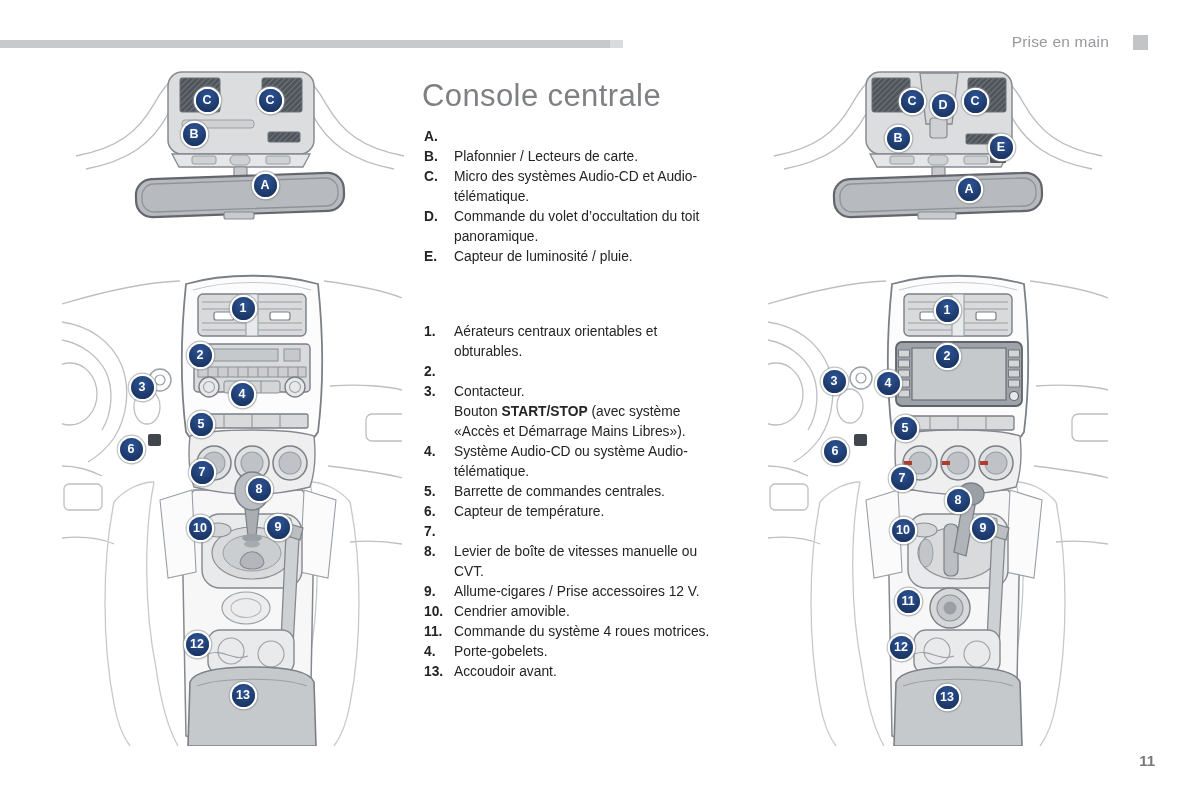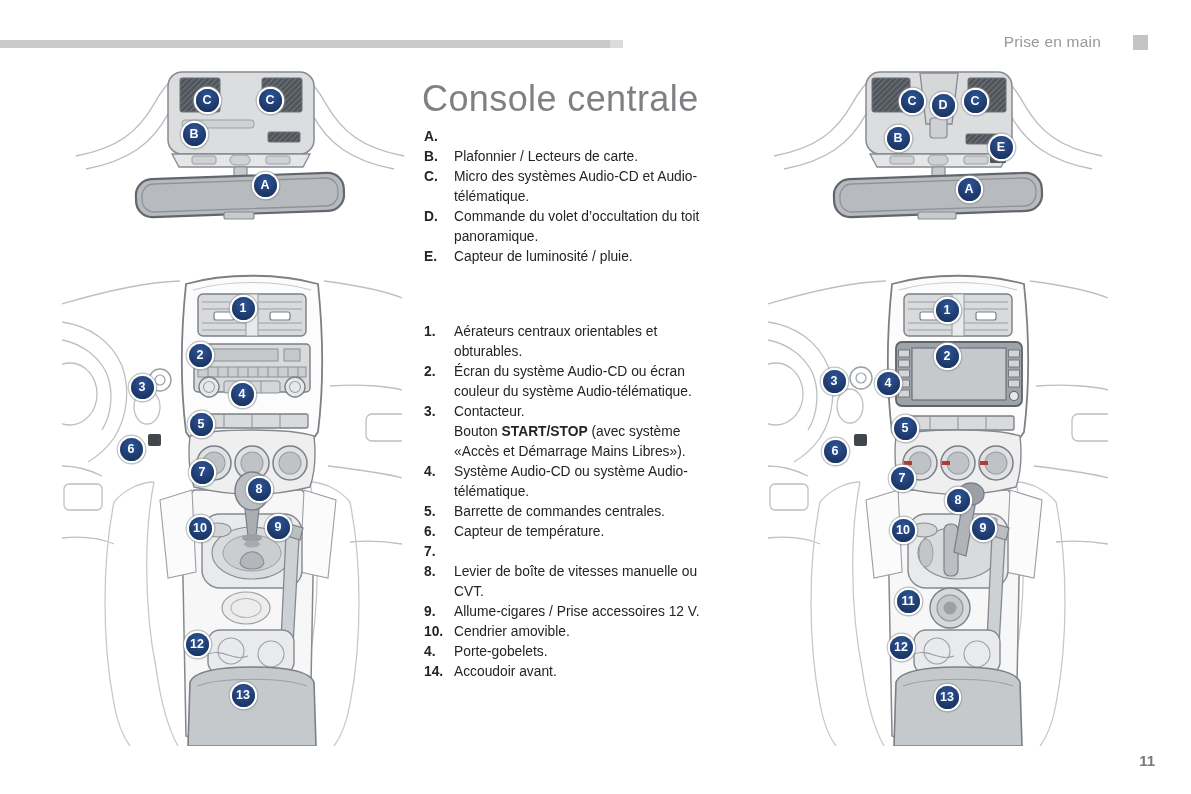--- a/index.html
+++ b/index.html
@@ -4,25 +4,25 @@
 <style>
   html,body { margin:0; padding:0; background:#ffffff; }
   .page {
     position:relative; width:1191px; height:794px; background:#fff;
     font-family:"Liberation Sans", sans-serif; overflow:hidden;
     --badge:#1b3767; --title:#7e8083; --header-text:#97999c;
     --header-bar:#c8c9cb; --header-square:#c3c4c6; --page-number:#77797c;
   }
   .top-rule { position:absolute; left:0; top:40px; width:623px; height:8px;
     background:linear-gradient(to right, var(--header-bar) 0, var(--header-bar) 610px, #dadbdc 610px); }
-  .header-right { position:absolute; top:33px; right:43px; display:flex; align-items:center; gap:32px; }
+  .header-right { position:absolute; top:33px; right:43px; display:flex; align-items:center; gap:24px; }
   .section-label { color:var(--header-text); font-size:15.5px; letter-spacing:0.2px; }
   .section-square { width:15px; height:15px; background:var(--header-square); display:inline-block; }
 
-  h1.title { position:absolute; left:422px; top:78px; margin:0; font-size:36px;
+  h1.title { position:absolute; left:422px; top:78px; margin:0; font-size:31px;
     font-weight:400; color:var(--title); letter-spacing:0.4px; }
 
   .legend { position:absolute; left:424px; width:348px; font-size:13.8px; line-height:20px; color:#242424; }
   #list-letters { top:127px; }
   #list-numbers { top:322px; }
   .item { display:flex; }
   .item-label { font-weight:bold; flex:0 0 30px; }
   .item-text b { font-weight:bold; }
 
   .fig { position:absolute; }
@@ -384,21 +384,20 @@
         <span class="item-text">Capteur de luminosité / pluie.</span>
       </div>
     </div>
   <div class="legend" id="list-numbers">
       <div class="item">
         <span class="item-label">1.</span>
         <span class="item-text">Aérateurs centraux orientables et<br>obturables.</span>
       </div>
       <div class="item">
         <span class="item-label">2.</span>
-        <span class="item-text">Écran du système Audio-CD ou écran<br>couleur du système Audio-télématique.</span>
       </div>
       <div class="item">
         <span class="item-label">3.</span>
         <span class="item-text">Contacteur.<br>Bouton <b>START/STOP</b> (avec système<br>«Accès et Démarrage Mains Libres»).</span>
       </div>
       <div class="item">
         <span class="item-label">4.</span>
         <span class="item-text">Système Audio-CD ou système Audio-<br>télématique.</span>
       </div>
       <div class="item">
@@ -418,23 +417,27 @@
       </div>
       <div class="item">
         <span class="item-label">9.</span>
         <span class="item-text">Allume-cigares / Prise accessoires 12 V.</span>
       </div>
       <div class="item">
         <span class="item-label">10.</span>
         <span class="item-text">Cendrier amovible.</span>
       </div>
       <div class="item">
+        <span class="item-label">11.</span>
+        <span class="item-text">Commande du système 4 roues motrices.</span>
+      </div>
+      <div class="item">
         <span class="item-label">4.</span>
         <span class="item-text">Porte-gobelets.</span>
       </div>
       <div class="item">
-        <span class="item-label">14.</span>
+        <span class="item-label">13.</span>
         <span class="item-text">Accoudoir avant.</span>
       </div>
     </div>
 
   <div class="page-num">11</div>
 </div>
 
 </body></html>

